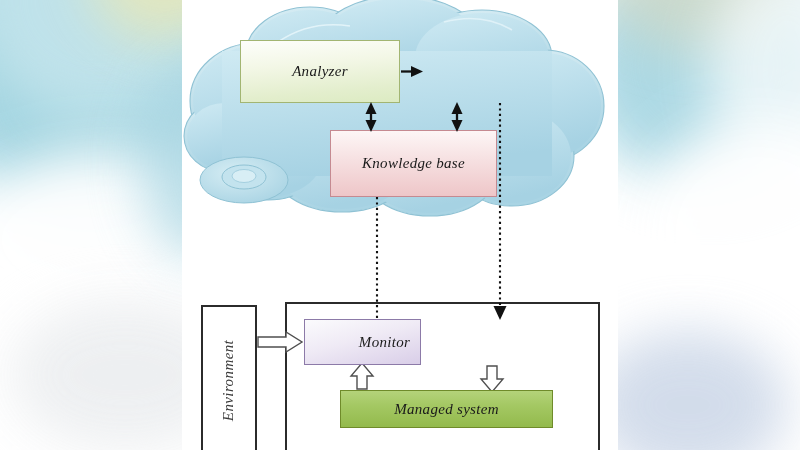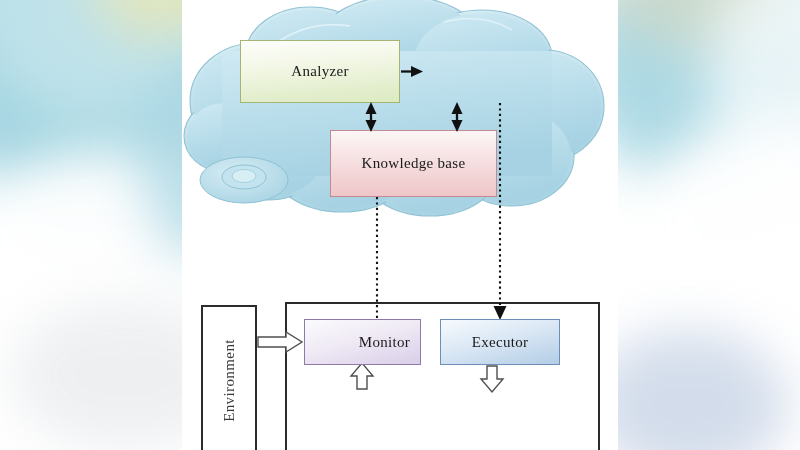--- a/index.html
+++ b/index.html
@@ -2,21 +2,21 @@
 <html><head>
 <meta charset="utf-8">
 <style>
   html,body{margin:0;padding:0;}
   body{
     width:800px;height:450px;overflow:hidden;
     font-family:"Liberation Serif", serif;
     background:#ffffff;
     position:relative;
   }
-  #stage{position:absolute;left:0;top:0;width:800px;height:450px;overflow:hidden;background:#fff;}
+  #stage{position:absolute;left:0;top:0;width:800px;height:450px;overflow:hidden;background:#fff;font-style:italic;}
 
   
   .bg-pad{position:absolute;top:0;height:450px;overflow:hidden;}
   .bg-pad.left{left:0;width:182px;}
   .bg-pad.right{left:618px;width:182px;}
   .bg-pad .blob{position:absolute;border-radius:50%;filter:blur(26px);}
 
   .bg-pad.left .b1{left:-60px;top:-70px;width:300px;height:300px;background:#9fd3e0;opacity:.95;}
   .bg-pad.left .b2{left:-30px;top:-120px;width:260px;height:240px;background:#bfe2ea;}
   .bg-pad.left .b3{left:90px;top:-90px;width:150px;height:130px;background:#e7e7b8;opacity:.85;}
@@ -217,22 +217,22 @@
 
     <div class="node n-analyzer">
       <span>Analyzer</span>
     </div>
     <div class="node n-kb">
       <span>Knowledge base</span>
     </div>
     <div class="node n-monitor">
       <span>Monitor</span>
     </div>
-    <div class="node n-executor">
-      <span>Executor</span>
+    <div class="node n-managed">
+      <span>Managed system</span>
     </div>
 
     <div id="env-label">
       <span>Environment</span>
     </div>
 
     <svg class="ov top-arrows" viewBox="0 0 436 450">
 
       <g>
         <line x1="219" y1="71.5" x2="233" y2="71.5" stroke="#111" stroke-width="2.3"></line>

